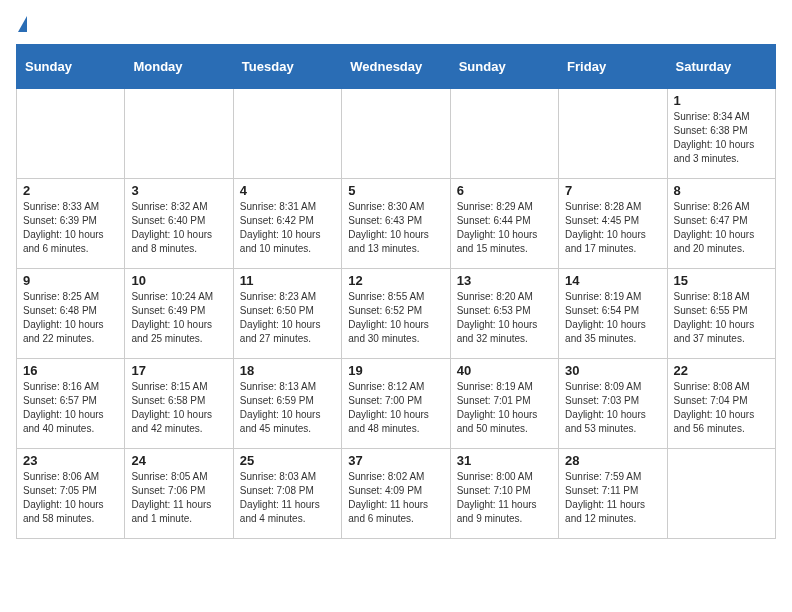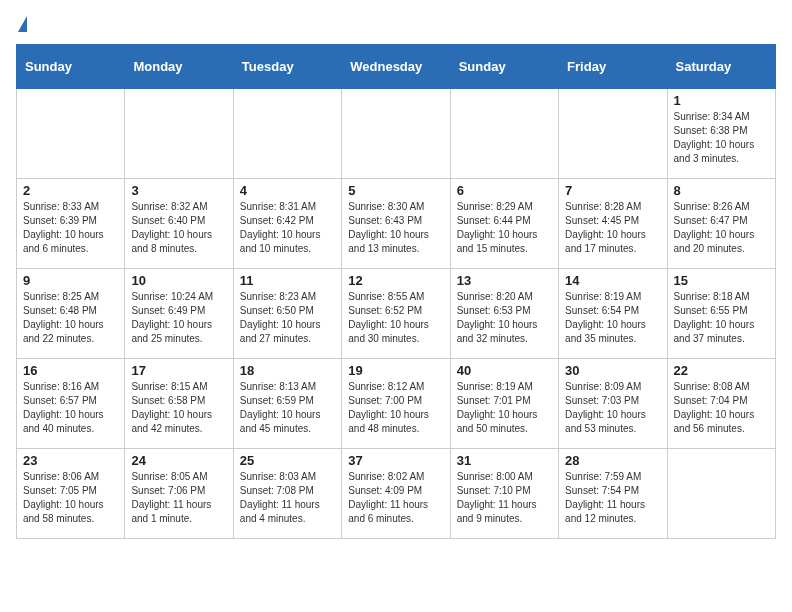--- a/index.html
+++ b/index.html
@@ -279,19 +279,19 @@
         </td>
         <td>
           <span class="day-number">31</span>
           <div class="day-info">Sunrise: 8:00 AM
 Sunset: 7:10 PM
 Daylight: 11 hours and 9 minutes.</div>
         </td>
         <td>
           <span class="day-number">28</span>
           <div class="day-info">Sunrise: 7:59 AM
-Sunset: 7:54 PM
+Sunset: 7:11 PM
 Daylight: 11 hours and 12 minutes.</div>
         </td>
         <td class="empty-cell"></td>
       </tr>
     </tbody>
 </table>
 
 </body></html>

